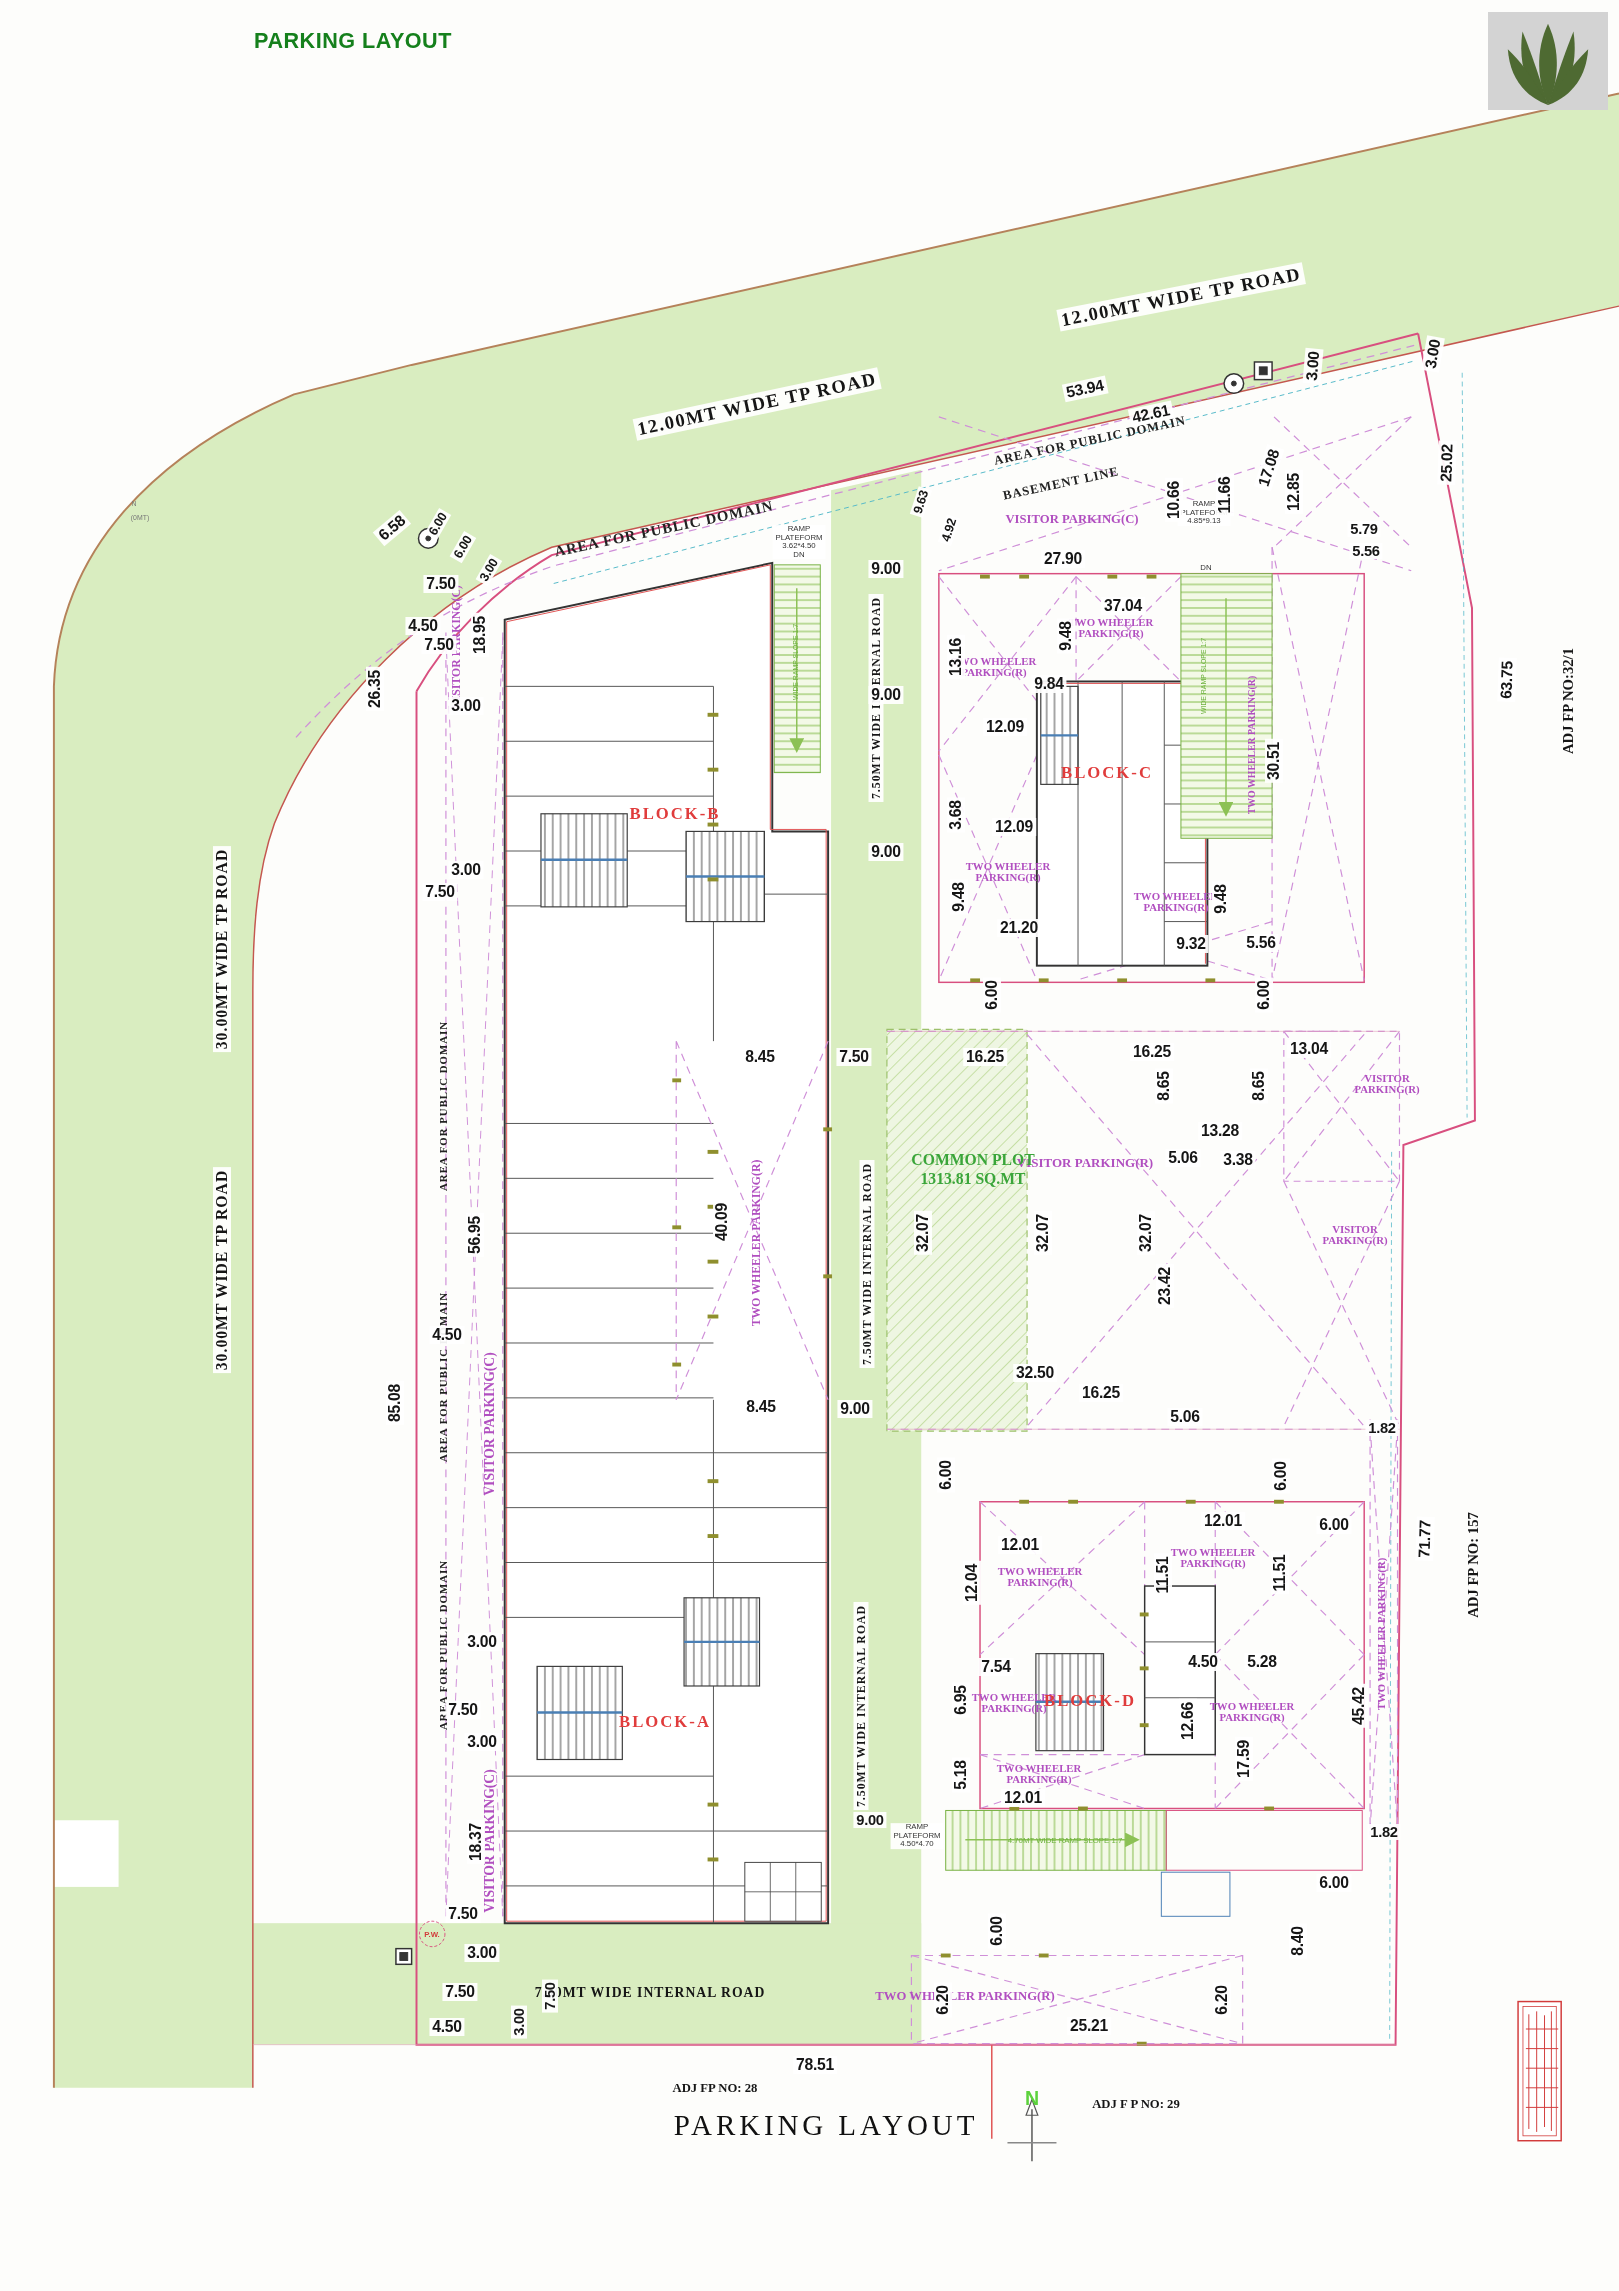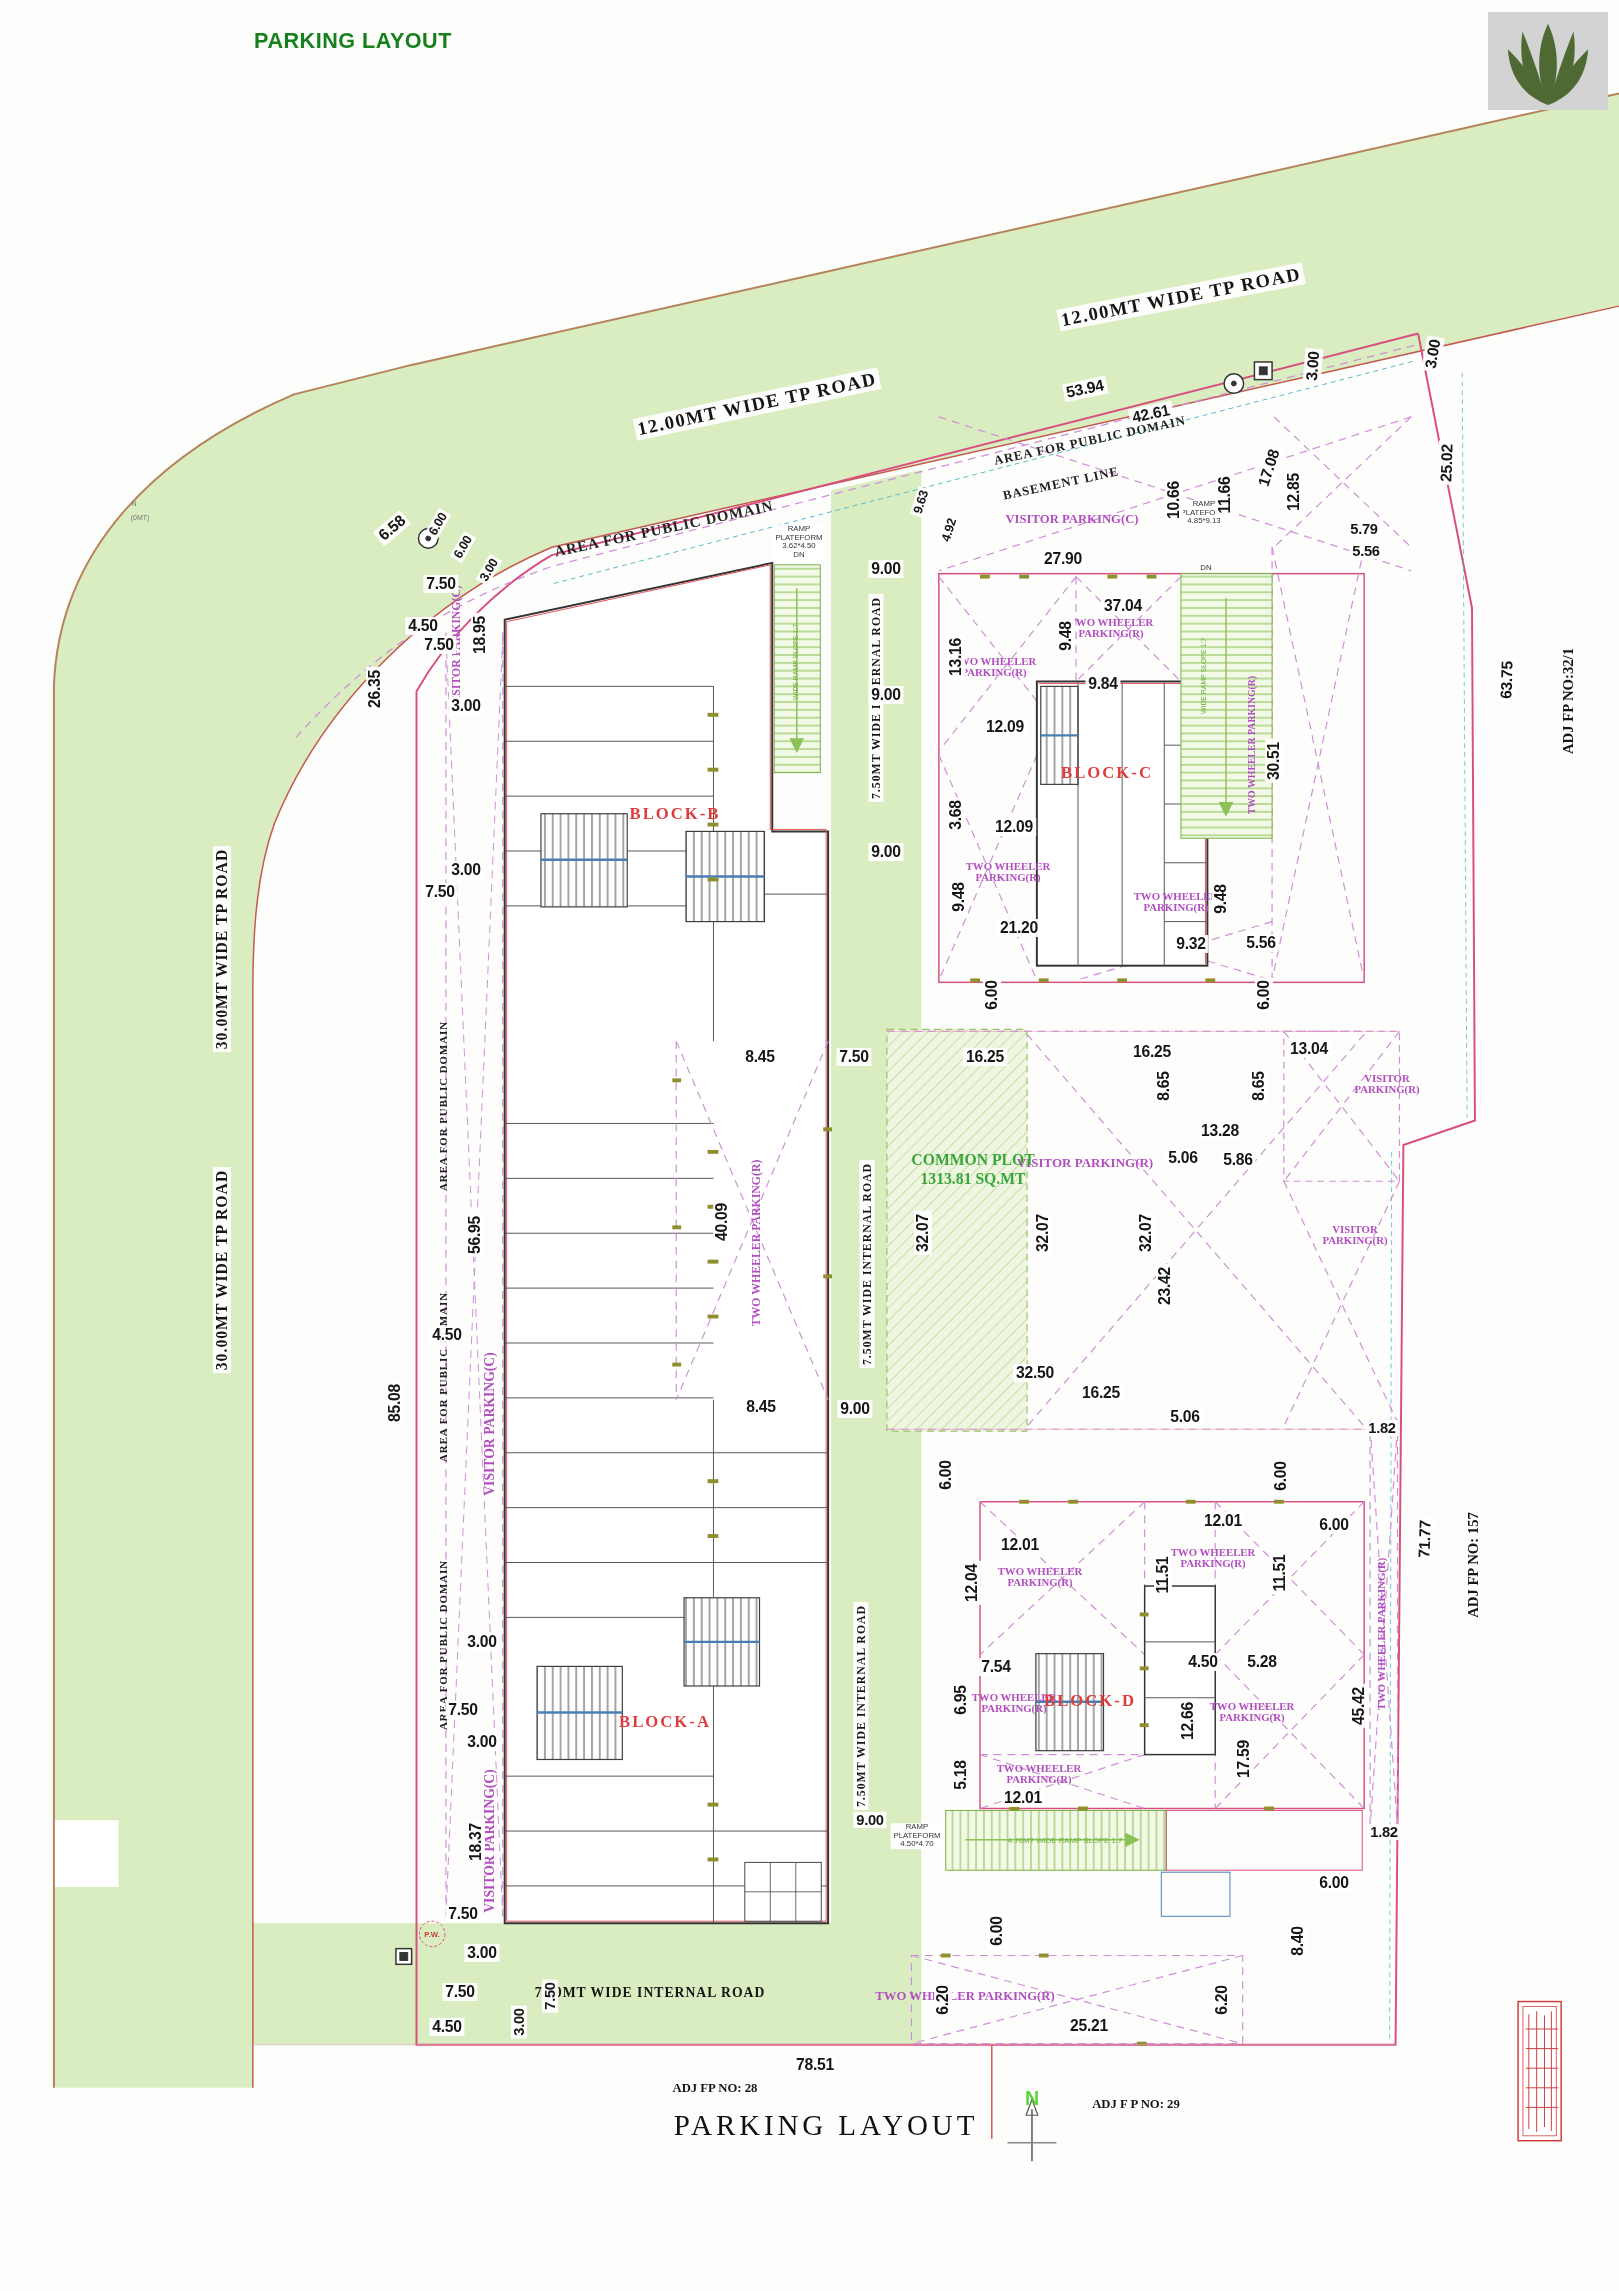--- a/index.html
+++ b/index.html
@@ -389,21 +389,21 @@
 <div class="lbl dim plate" style="left:1174px;top:500px;--r:-90deg">10.66</div>
 <div class="lbl dim plate" style="left:1225px;top:495px;--r:-90deg">11.66</div>
 <div class="lbl dim plate" style="left:1269px;top:468px;--r:-72deg">17.08</div>
 <div class="lbl dim plate" style="left:1294px;top:492px;--r:-90deg">12.85</div>
 <div class="lbl dim plate" style="left:1447px;top:463px;--r:-88deg">25.02</div>
 <div class="lbl dim plate s15" style="left:1364px;top:529px">5.79</div>
 <div class="lbl dim plate s15" style="left:1366px;top:551px">5.56</div>
 <div class="lbl dim plate" style="left:1123px;top:606px">37.04</div>
 <div class="lbl dim plate" style="left:1066px;top:636px;--r:-90deg">9.48</div>
 <div class="lbl dim plate" style="left:956px;top:657px;--r:-90deg">13.16</div>
-<div class="lbl dim plate" style="left:1103px;top:684px">9.84</div>
+<div class="lbl dim plate" style="left:1049px;top:684px">9.84</div>
 <div class="lbl dim plate" style="left:1005px;top:727px">12.09</div>
 <div class="lbl dim plate" style="left:956px;top:815px;--r:-90deg">3.68</div>
 <div class="lbl dim plate" style="left:1014px;top:827px">12.09</div>
 <div class="lbl dim plate" style="left:959px;top:897px;--r:-90deg">9.48</div>
 <div class="lbl dim plate" style="left:1019px;top:928px">21.20</div>
 <div class="lbl dim plate" style="left:1221px;top:899px;--r:-90deg">9.48</div>
 <div class="lbl dim plate" style="left:1191px;top:944px">9.32</div>
 <div class="lbl dim plate" style="left:1261px;top:943px">5.56</div>
 <div class="lbl dim plate" style="left:1274px;top:761px;--r:-90deg">30.51</div>
 <div class="lbl dim plate" style="left:1507px;top:680px;--r:-88deg">63.75</div>
@@ -416,21 +416,21 @@
 <div class="lbl dim plate s15" style="left:870px;top:1820px">9.00</div>
 <div class="lbl dim plate" style="left:760px;top:1057px">8.45</div>
 <div class="lbl dim plate" style="left:854px;top:1057px">7.50</div>
 <div class="lbl dim plate" style="left:985px;top:1057px">16.25</div>
 <div class="lbl dim plate" style="left:1152px;top:1052px">16.25</div>
 <div class="lbl dim plate" style="left:1309px;top:1049px">13.04</div>
 <div class="lbl dim plate" style="left:1164px;top:1086px;--r:-90deg">8.65</div>
 <div class="lbl dim plate" style="left:1259px;top:1086px;--r:-90deg">8.65</div>
 <div class="lbl dim plate" style="left:1220px;top:1131px">13.28</div>
 <div class="lbl dim plate" style="left:1183px;top:1158px">5.06</div>
-<div class="lbl dim plate" style="left:1238px;top:1160px">5.86</div>
+<div class="lbl dim plate" style="left:1238px;top:1160px">3.38</div>
 <div class="lbl dim plate" style="left:923px;top:1233px;--r:-90deg">32.07</div>
 <div class="lbl dim plate" style="left:1043px;top:1233px;--r:-90deg">32.07</div>
 <div class="lbl dim plate" style="left:1146px;top:1233px;--r:-90deg">32.07</div>
 <div class="lbl dim plate" style="left:1165px;top:1286px;--r:-90deg">23.42</div>
 <div class="lbl dim plate" style="left:1101px;top:1393px">16.25</div>
 <div class="lbl dim plate" style="left:1035px;top:1373px">32.50</div>
 <div class="lbl dim plate" style="left:1185px;top:1417px">5.06</div>
 <div class="lbl dim plate s15" style="left:1382px;top:1428px">1.82</div>
 <div class="lbl dim plate" style="left:722px;top:1222px;--r:-90deg">40.09</div>
 <div class="lbl dim plate" style="left:761px;top:1407px">8.45</div>

